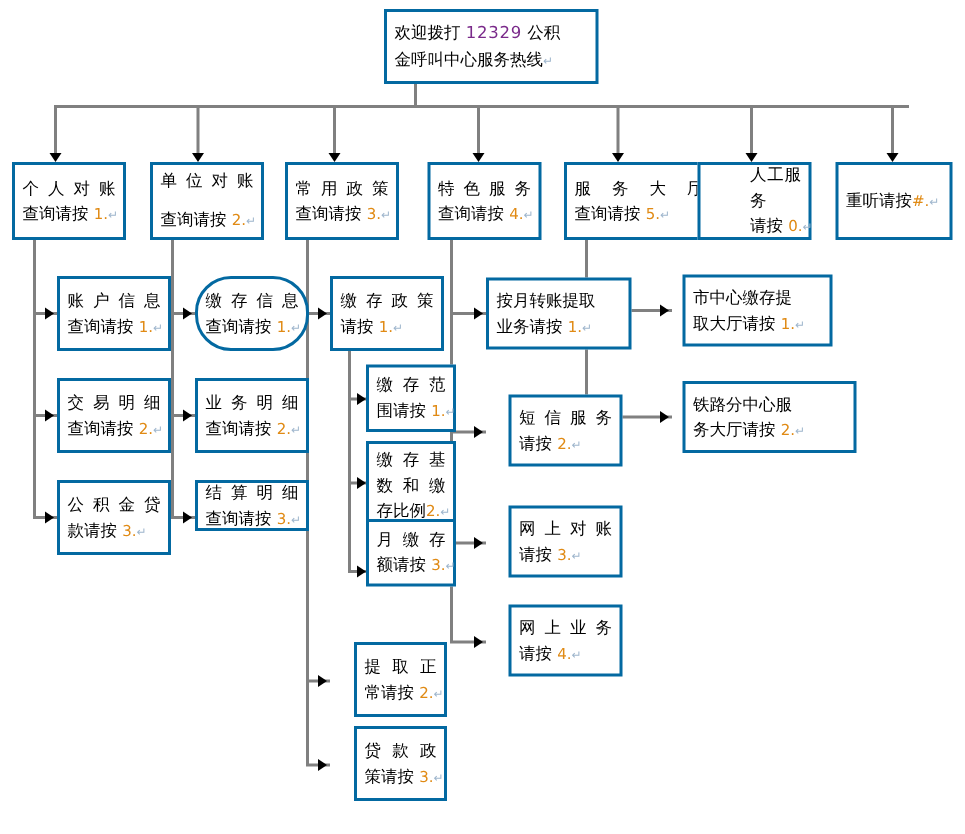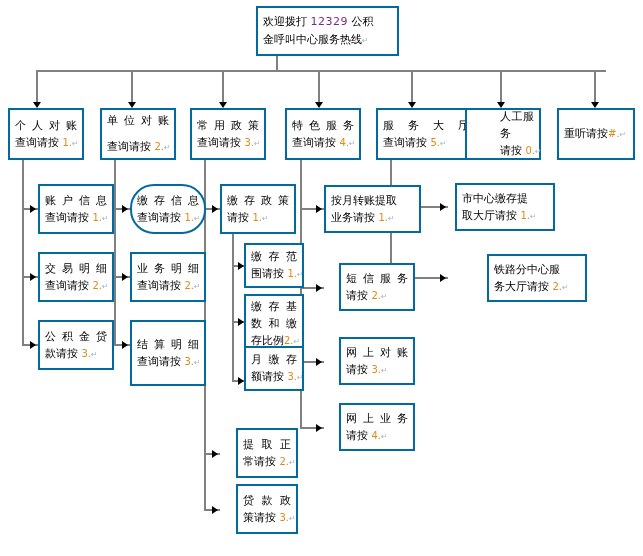--- a/index.html
+++ b/index.html
@@ -178,21 +178,21 @@
   <div class="arrow-right" style="left:122px; top:341px;"></div>
 
   <div class="node" style="left:130px; top:184px; width:76px; height:50px;border-radius:24px;">
     <span class="ln just">缴存信息</span>
     <span class="ln"><span>查询请按</span> <span class="num">1.</span><span class="pilcrow">↵</span></span>
   </div>
   <div class="node" style="left:130px; top:252px; width:76px; height:50px;">
     <span class="ln just">业务明细</span>
     <span class="ln"><span>查询请按</span> <span class="num">2.</span><span class="pilcrow">↵</span></span>
   </div>
-  <div class="node" style="left:130px; top:320px; width:76px; height:66px;">
+  <div class="node" style="left:130px; top:320px; width:76px; height:34px;">
     <span class="ln just">结算明细</span>
     <span class="ln"><span>查询请按</span> <span class="num">3.</span><span class="pilcrow">↵</span></span>
   </div>
 
   <div class="v-line" style="left:204px; top:160px; height:350px;"></div>
   <div class="h-line" style="left:204px; top:208px; width:16px;"></div>
   <div class="arrow-right" style="left:212px; top:205px;"></div>
   <div class="h-line" style="left:204px; top:453px; width:16px;"></div>
   <div class="arrow-right" style="left:212px; top:450px;"></div>
   <div class="h-line" style="left:204px; top:509px; width:16px;"></div>
@@ -263,18 +263,18 @@
   <div class="v-line" style="left:390px; top:160px; height:119px;"></div>
   <div class="h-line" style="left:390px; top:206px; width:58px;"></div>
   <div class="arrow-right" style="left:440px; top:203px;"></div>
   <div class="h-line" style="left:390px; top:277px; width:58px;"></div>
   <div class="arrow-right" style="left:440px; top:274px;"></div>
 
   <div class="node" style="left:455px; top:183px; width:100px; height:48px;">
     <span class="ln">市中心缴存提</span>
     <span class="ln"><span>取大厅请按</span> <span class="num">1.</span><span class="pilcrow">↵</span></span>
   </div>
-  <div class="node" style="left:455px; top:254px; width:100px; height:48px;margin-left:32px;">
+  <div class="node" style="left:455px; top:254px; width:116px; height:48px;">
     <span class="ln">铁路分中心服</span>
     <span class="ln"><span>务大厅请按</span> <span class="num">2.</span><span class="pilcrow">↵</span></span>
   </div>
 
 </div>
 
 </body></html>

